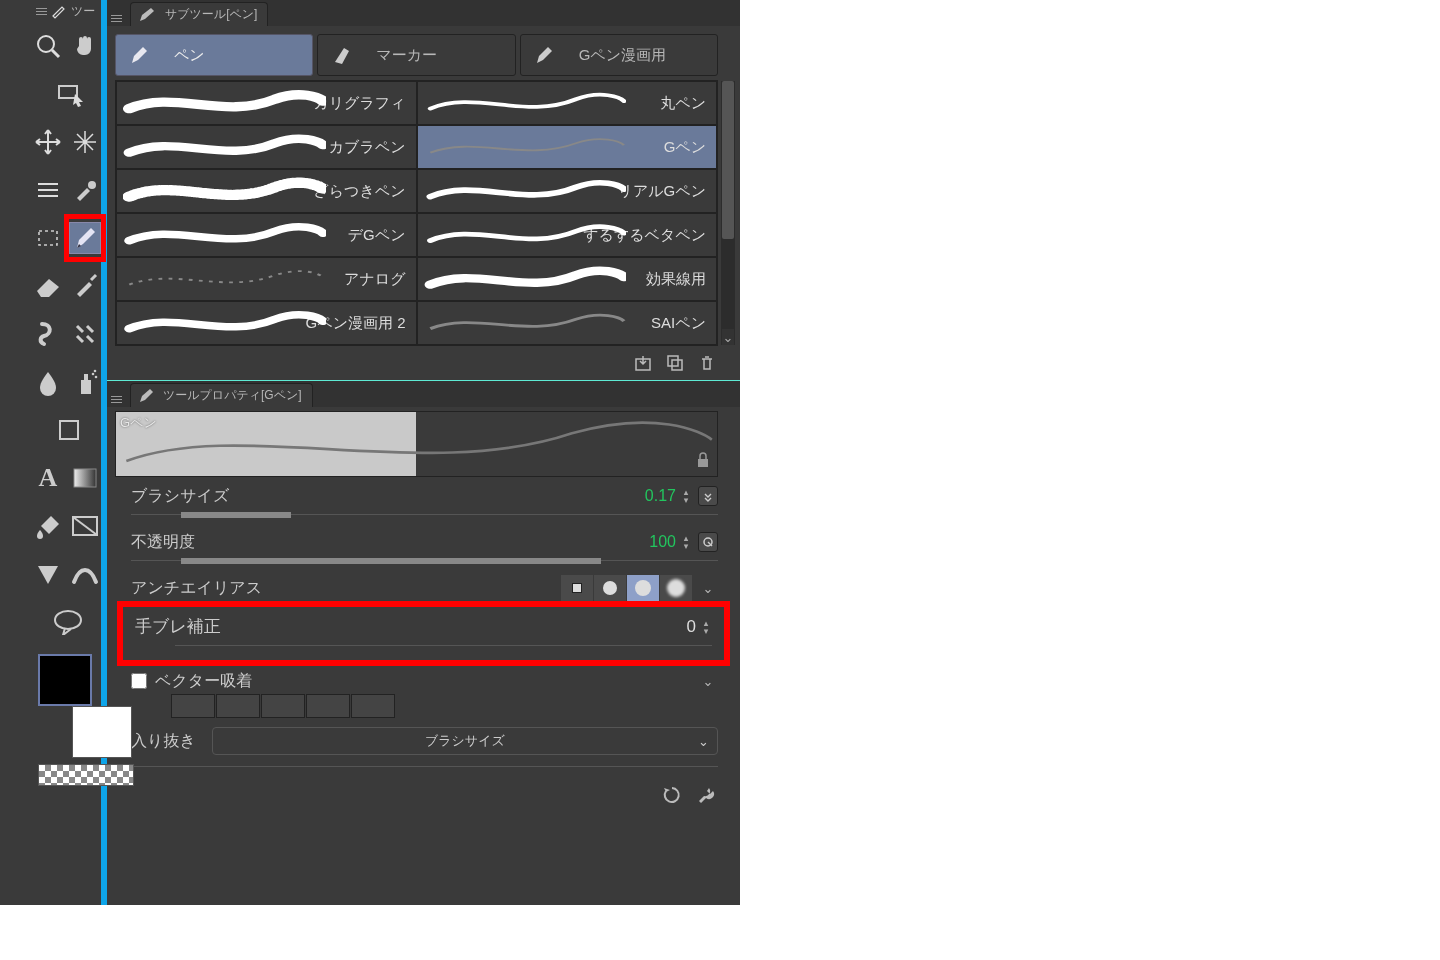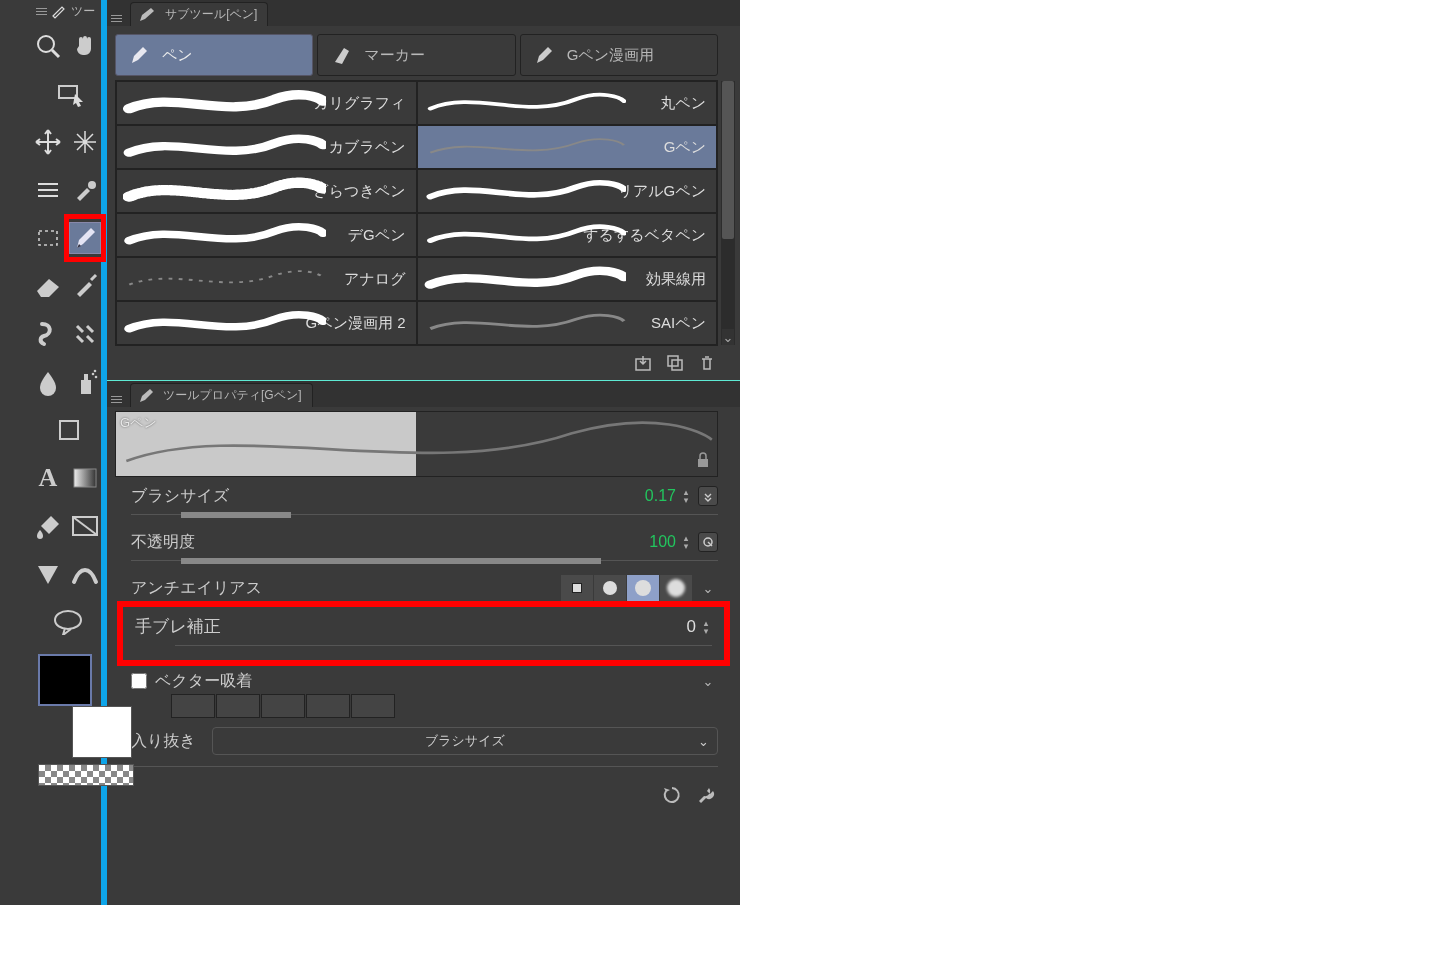--- a/index.html
+++ b/index.html
@@ -27,21 +27,21 @@
     linear-gradient(-45deg,#888 25%,transparent 25%),
     linear-gradient(45deg,transparent 75%,#888 75%),
     linear-gradient(-45deg,transparent 75%,#888 75%);
   background-color:#fff; background-size:12px 12px; background-position:0 0,0 6px,6px -6px,-6px 0;
   border:1px solid #555; }
 
 .rightcol { flex:1; background:#3a3a3a; display:flex; flex-direction:column; }
 .panel-tabbar { height:26px; display:flex; align-items:flex-end; padding-left:2px; background:#323232; }
 .panel-tab { display:flex; align-items:center; background:#3a3a3a; border:1px solid #222; border-bottom:none; height:24px; padding:0 10px 0 6px; gap:6px; font-size:12px; border-top-left-radius:4px; border-top-right-radius:4px; }
 .tabs3 { display:flex; height:42px; margin:8px 22px 4px 8px; gap:4px; }
-.tab3 { flex:1; display:flex; align-items:center; padding:0 12px; background:#3a3a3a; border:1px solid #222; border-radius:3px; gap:12px; font-size:15px; }
+.tab3 { flex:1; display:flex; align-items:center; padding:0 12px; background:#3a3a3a; border:1px solid #222; border-radius:3px; gap:24px; font-size:15px; }
 .tab3.active { background:#6a7a9a; color:#eee; border-color:#556; }
 .brushlist { margin:0 22px 0 8px; border:1px solid #222; position:relative; }
 .brushrow { display:flex; }
 .brushcell { flex:1; height:44px; display:flex; align-items:center; justify-content:flex-end; padding-right:10px; color:#ddd; font-size:15px; border:1px solid #222; position:relative; background:#3a3a3a; }
 .brushcell.sel { background:#6a7a9a; }
 .brushcell .stroke { position:absolute; left:6px; top:6px; right:90px; bottom:6px; }
 .scrollbar { position:absolute; right:-18px; top:0; width:14px; bottom:0; background:#2c2c2c; }
 .scrollbar .thumb { position:absolute; left:1px; right:1px; top:0; height:60%; background:#555; border-radius:2px; }
 .scrollbar .dn { position:absolute; left:1px; right:1px; bottom:0; height:16px; display:flex; align-items:center; justify-content:center; color:#aaa; background:#333;}
 .listactions { display:flex; justify-content:flex-end; gap:10px; padding:6px 22px 6px 0; }

